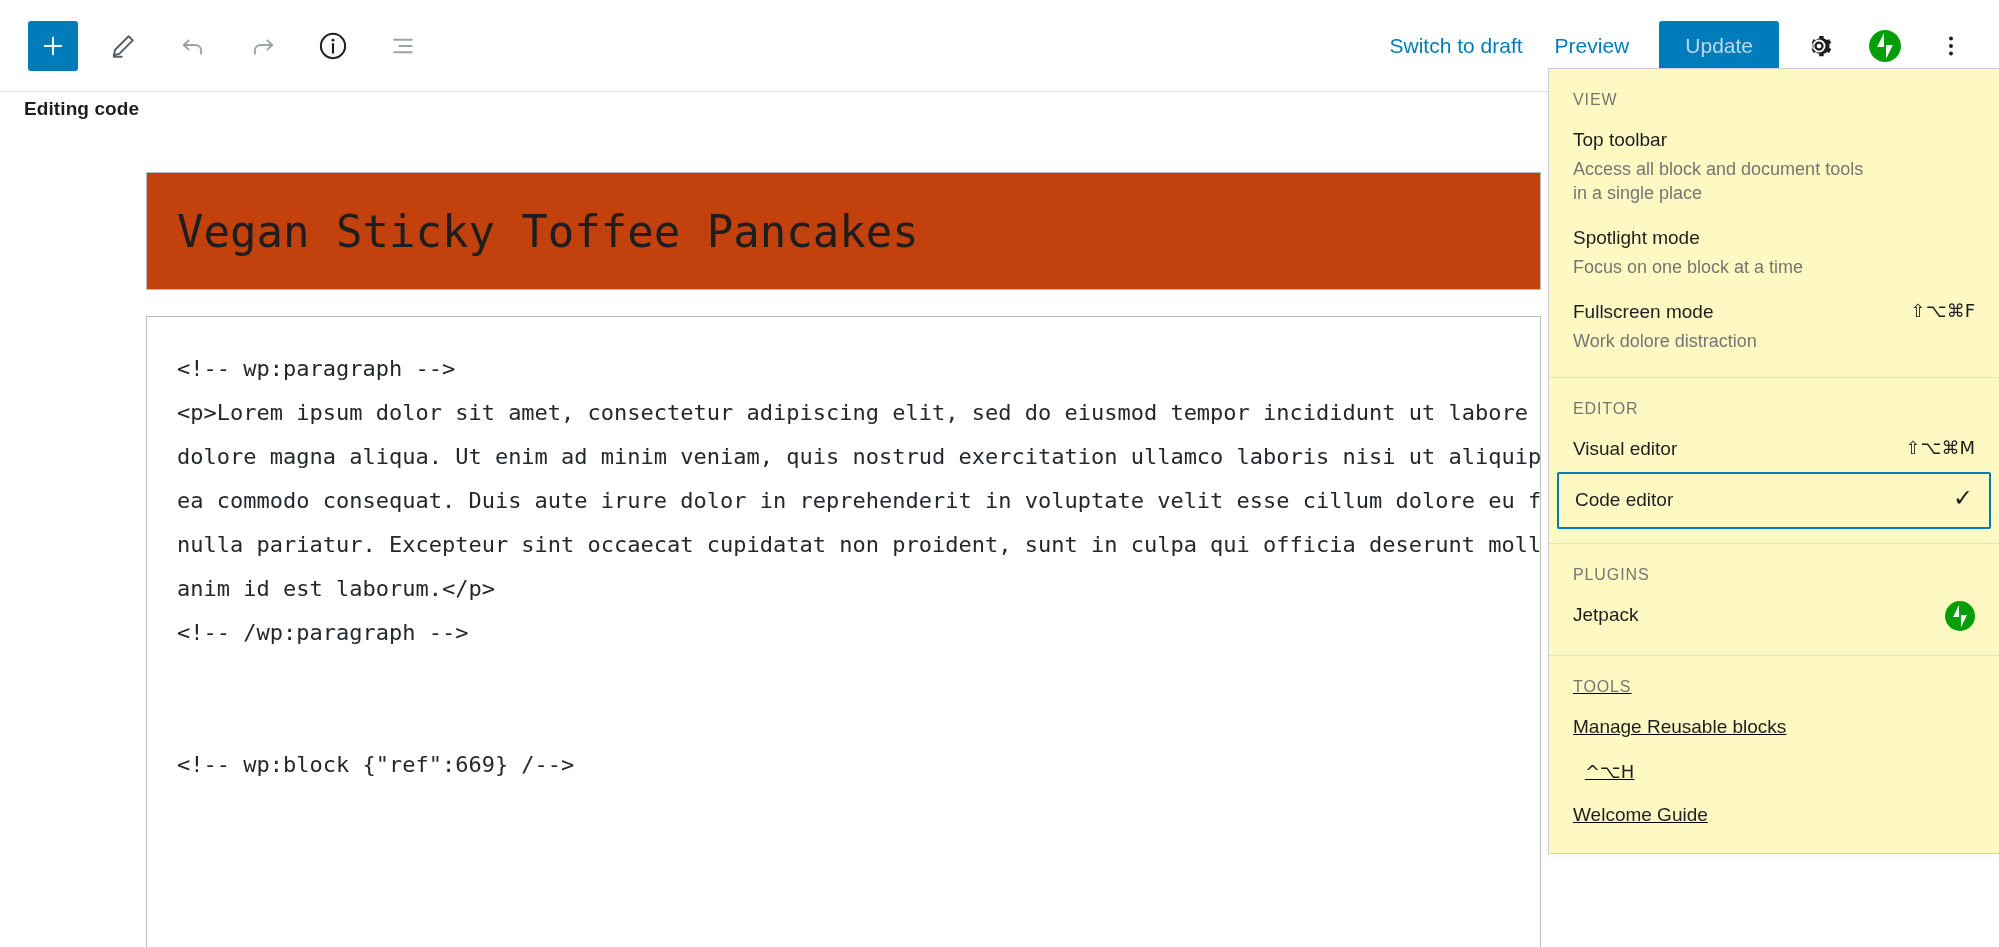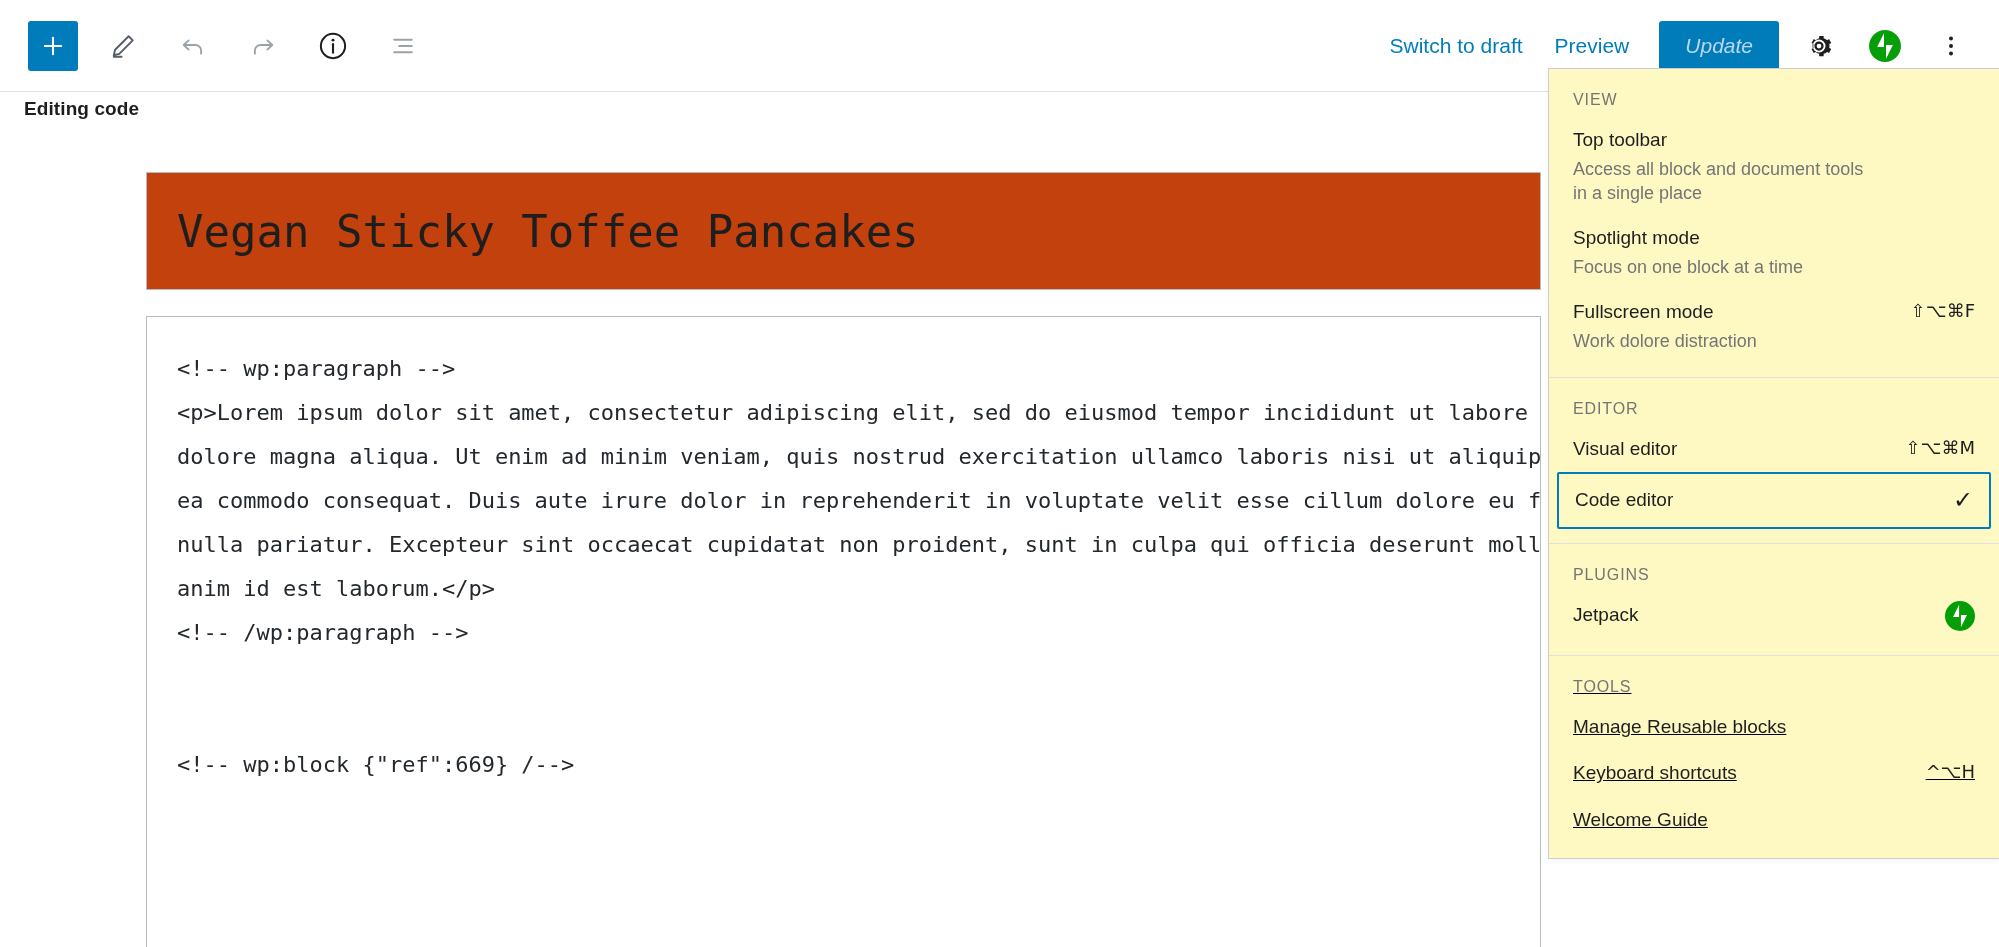--- a/index.html
+++ b/index.html
@@ -79,21 +79,20 @@
     background: #007cba;
     color: #b9d8ea;
     font-size: 21px;
     border: none;
     border-radius: 3px;
     padding: 13px 26px;
     margin-left: 14px;
     cursor: pointer;
     white-space: nowrap;
     font-family: "Liberation Sans", sans-serif;
-    font-style: italic;
   }
   .hdr-icon-btn {
     width: 52px;
     height: 52px;
     display: flex;
     align-items: center;
     justify-content: center;
     background: transparent;
     border: none;
     cursor: pointer;
@@ -205,21 +204,20 @@
     margin-left: 12px;
     white-space: nowrap;
     padding-top: 2px;
     font-family: "DejaVu Sans", sans-serif;
   }
   .menu-item.selected {
     border: 2px solid #007cba;
     border-radius: 2px;
     margin: 0 8px;
     padding: 12px 16px 13px 16px;
-    align-items: center;
   }
   .check-mark {
     font-size: 24px;
     color: #1e1e1e;
     line-height: 1;
     margin-left: 12px;
   }
   .jetpack-dot {
     width: 30px; height: 30px;
     border-radius: 50%;
@@ -376,23 +374,20 @@
   </div>
 
   <div class="menu-group">
     <div class="menu-group-label">Tools</div>
     <div class="menu-item">
       <div class="menu-item-main">
         <div class="menu-item-label">Manage Reusable blocks</div>
       </div>
     </div>
     <div class="menu-item">
-      <div class="menu-item-main">
-        <div class="menu-item-label">Keyboard shortcuts</div>
-      </div>
       <div class="menu-shortcut">^⌥H</div>
     </div>
     <div class="menu-item">
       <div class="menu-item-main">
         <div class="menu-item-label">Welcome Guide</div>
       </div>
     </div>
   </div>
 
 </div>

